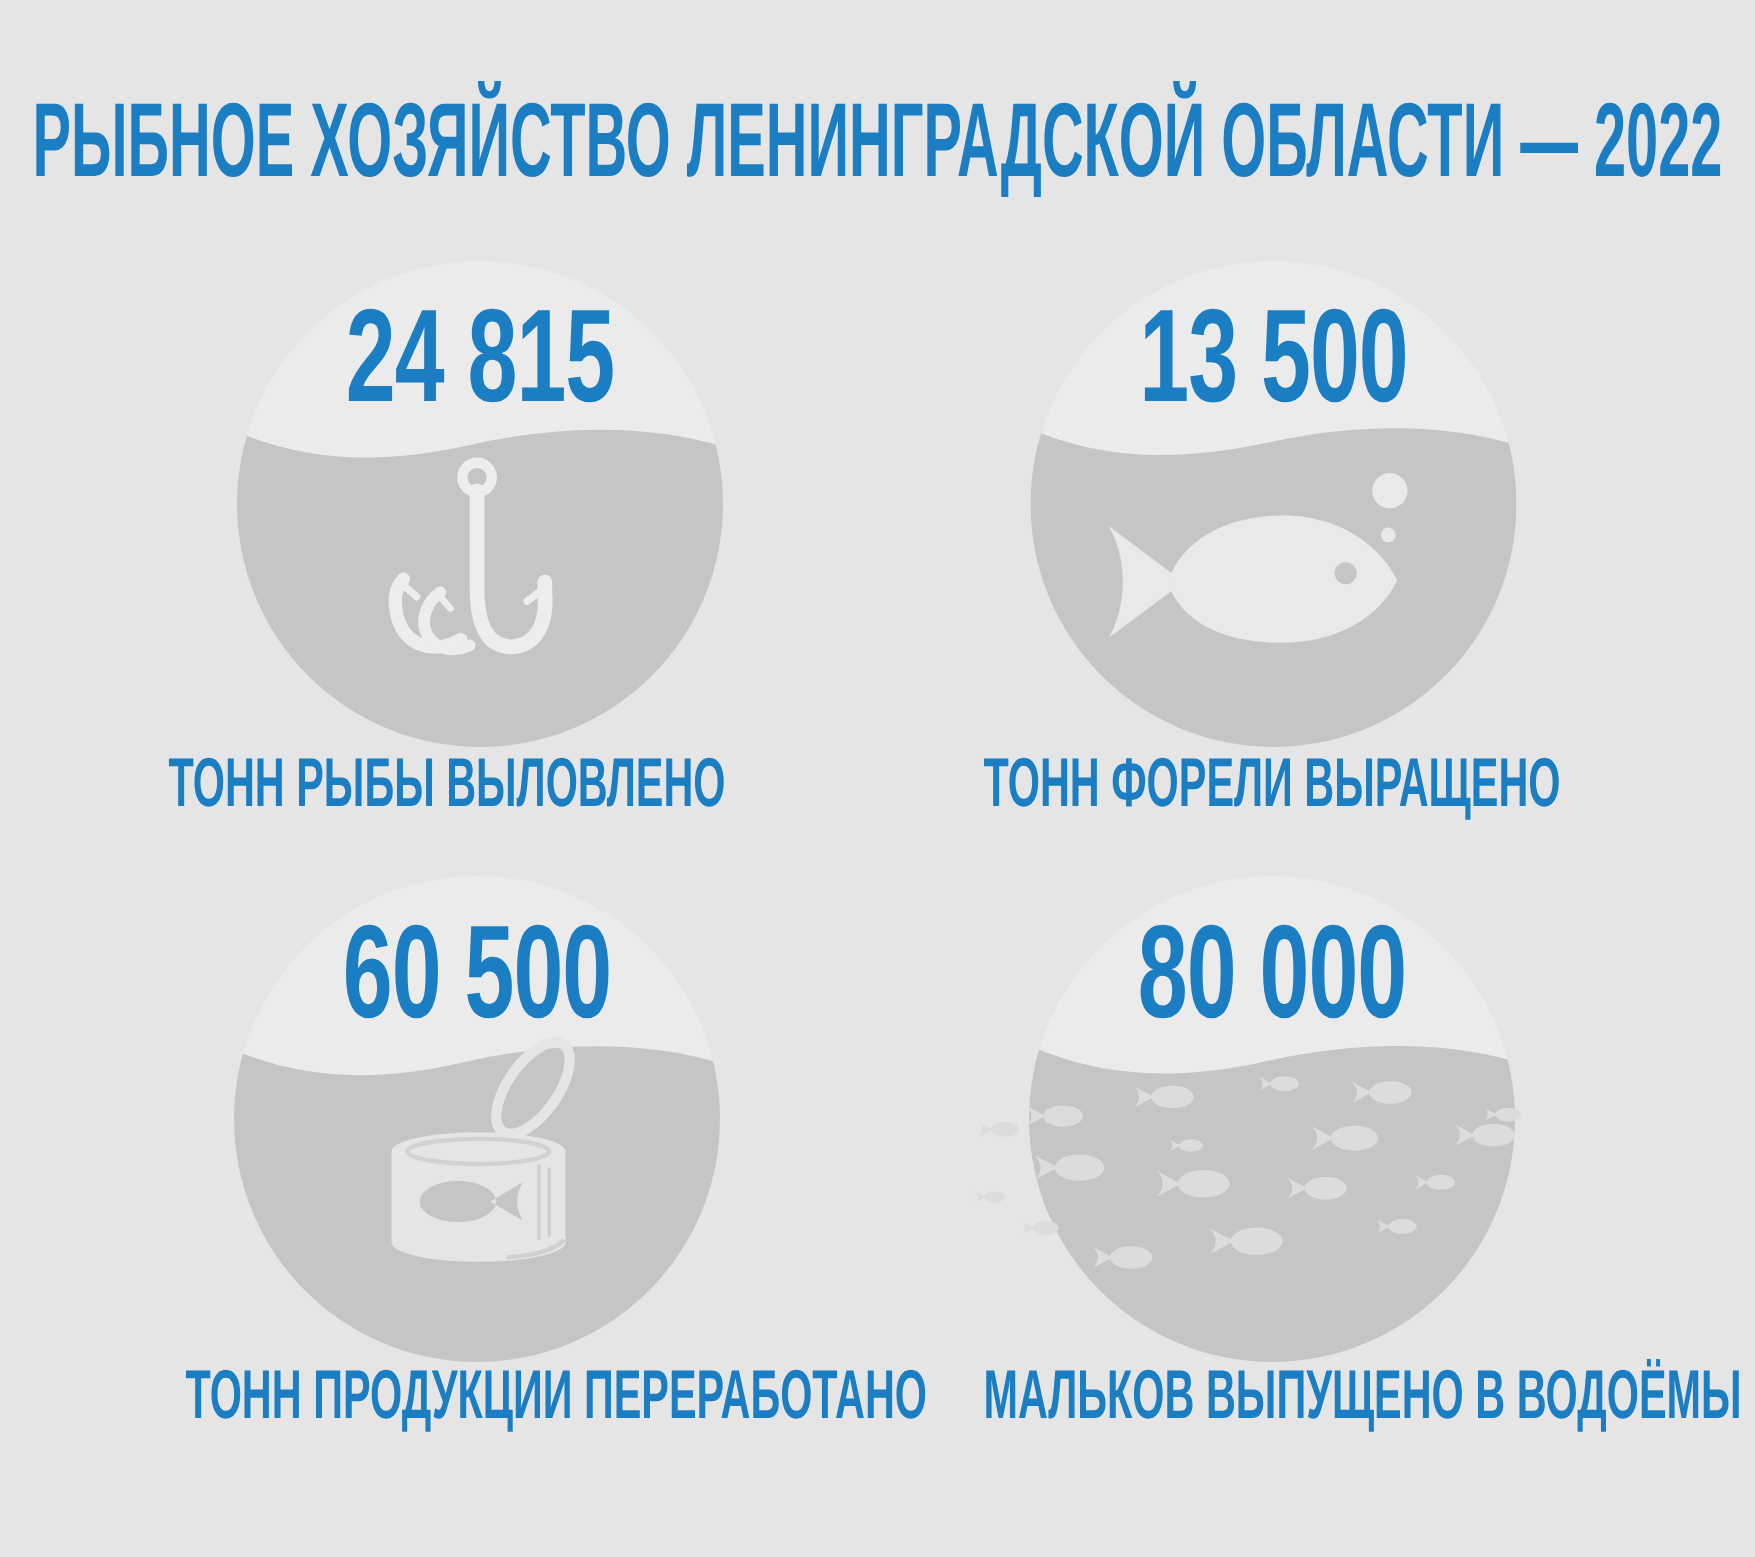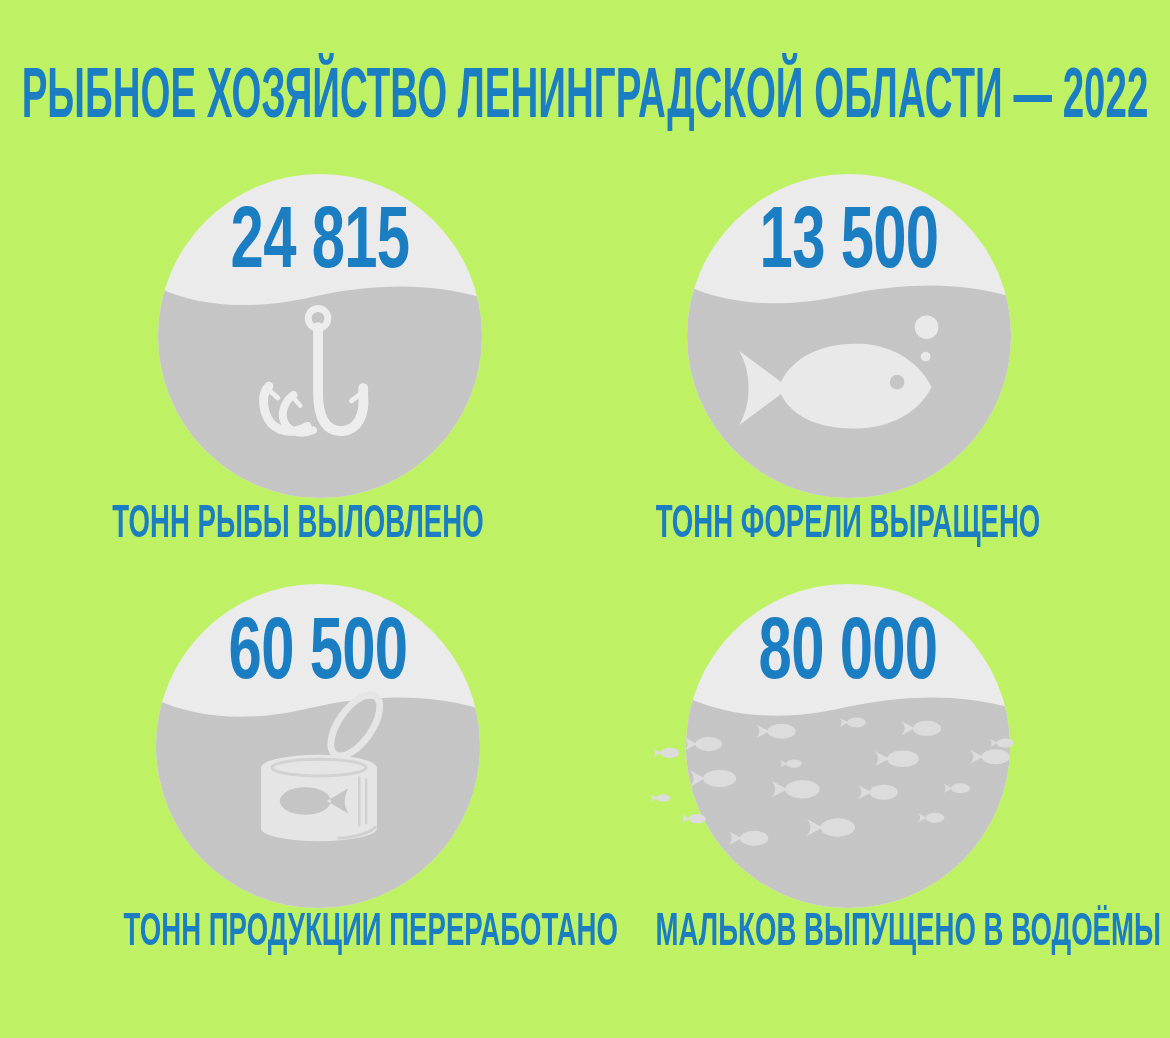--- a/index.html
+++ b/index.html
@@ -1,18 +1,18 @@
 <!DOCTYPE html>
 <html><head>
 <meta charset="utf-8">
 <style>
   html,body { margin:0; padding:0; background:#ffffff; }
   .canvas {
     position:relative; width:1170px; height:1038px; margin:0 auto;
-    background:#bef264; overflow:hidden;
+    background:#e5e5e5; overflow:hidden;
     font-family:"Liberation Sans", sans-serif;
   }
   .title {
     position:absolute; top:58px; left:50%;
     transform:translateX(-50%) scaleX(0.55);
     transform-origin:center;
     white-space:nowrap; font-size:70px; font-weight:bold;
     color:#1b7ec3; line-height:1; letter-spacing:0;
   }
   .circle-svg { position:absolute; width:324px; height:324px; overflow:visible; }

